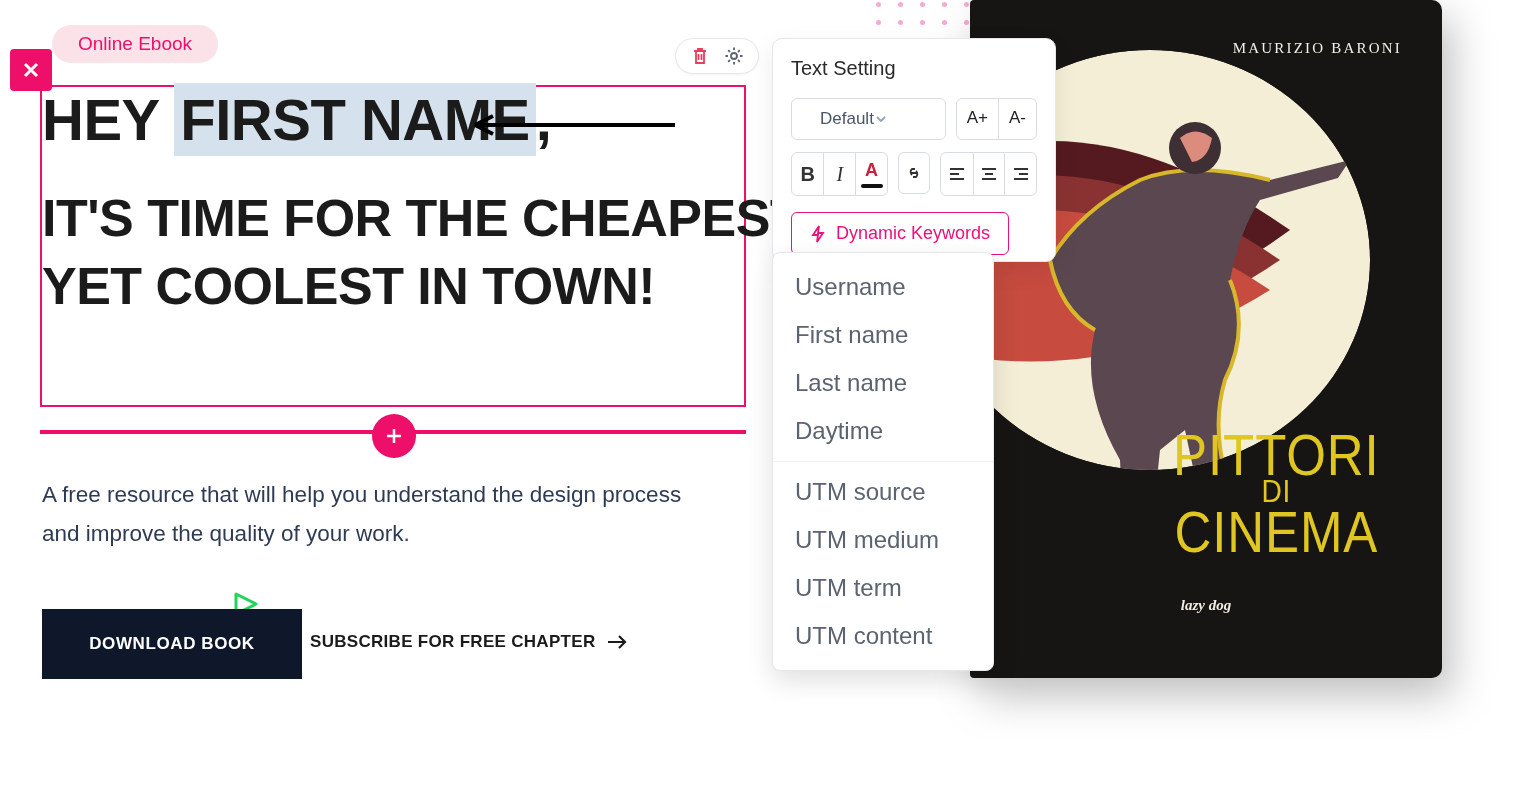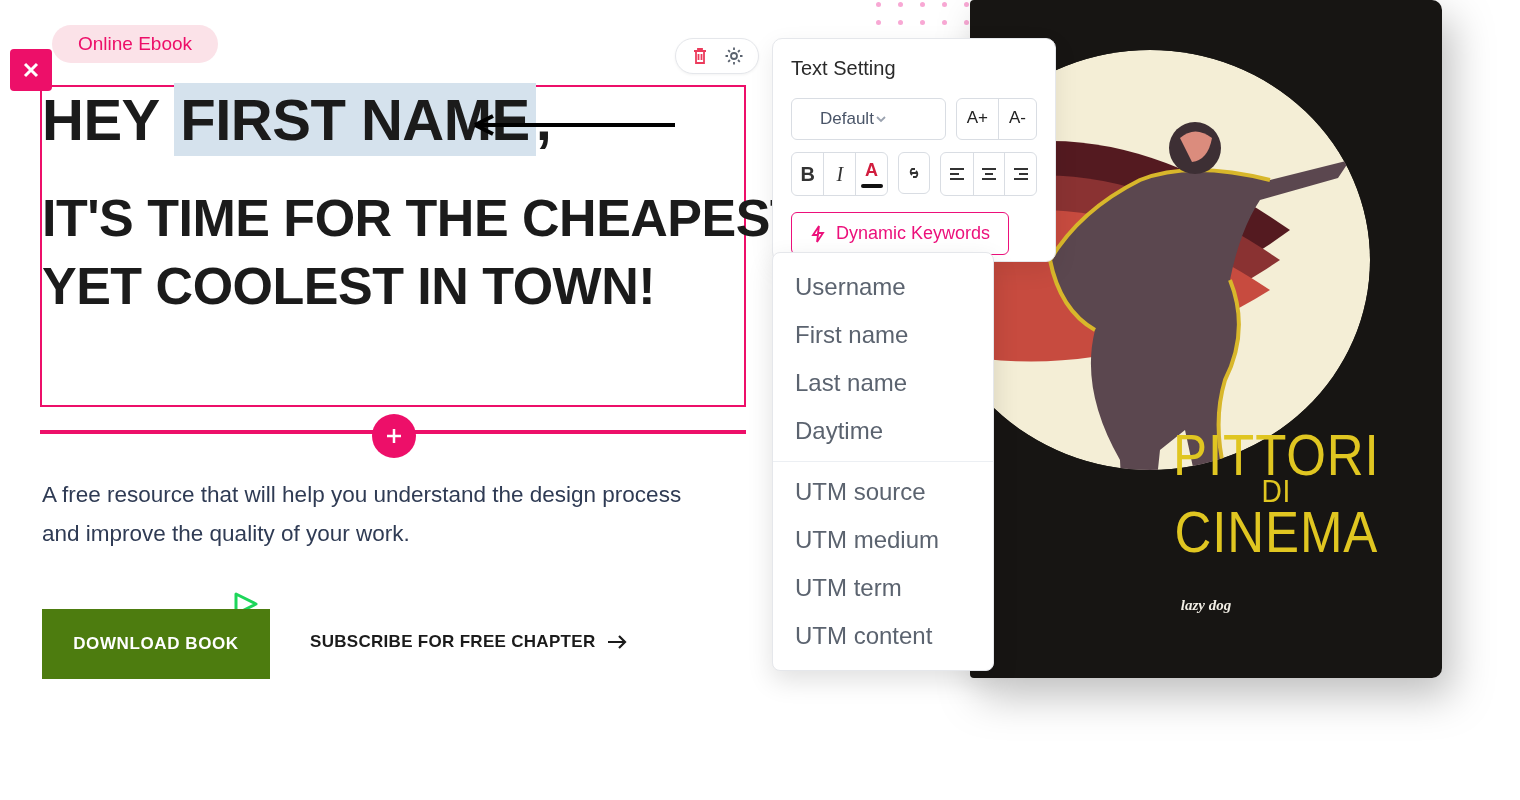--- a/index.html
+++ b/index.html
@@ -27,21 +27,21 @@
 
 
 .hr-wrap { position: absolute; top: 430px; left: 40px; width: 706px; height: 4px; background: #ed0f69; }
 .add-fab { position: absolute; top: 414px; left: 372px; width: 44px; height: 44px; background: #ed0f69; border-radius: 50%; display: flex; align-items: center; justify-content: center; z-index: 2; }
 .add-fab svg { stroke: #fff; stroke-width: 2.5; }
 
 
 .para { position: absolute; top: 475px; left: 42px; width: 660px; color: #2f3b54; font-size: 22.5px; line-height: 1.75; }
 
 
-.btn-primary { position: absolute; top: 609px; left: 42px; width: 228px; height: 70px; background: #4d7c0f; color: #fff; font-weight: 800; font-size: 17px; letter-spacing: 0.6px; display: flex; align-items: center; justify-content: center; cursor: pointer; }
+.btn-primary { position: absolute; top: 609px; left: 42px; width: 260px; height: 70px; background: #0f172a; color: #fff; font-weight: 800; font-size: 17px; letter-spacing: 0.6px; display: flex; align-items: center; justify-content: center; cursor: pointer; }
 .play-tri { position: absolute; top: 590px; left: 232px; }
 .play-tri svg { stroke: #1dd65a; stroke-width: 3; fill: none; }
 
 .btn-secondary { position: absolute; top: 632px; left: 310px; display: flex; align-items: center; gap: 10px; color: #1b1b1b; font-weight: 800; font-size: 17px; letter-spacing: 0.3px; cursor: pointer; }
 
 
 .arrow1 { position: absolute; top: 112px; left: 465px; }
 .arrow2 { position: absolute; top: 306px; left: 884px; }
 
 
@@ -226,20 +226,21 @@
   <div class="it">Daytime</div>
   <div class="sep"></div>
   <div class="it">UTM source</div>
   <div class="it">UTM medium</div>
   <div class="it">UTM term</div>
   <div class="it">UTM content</div>
 </div>
 
 <div class="book-wrap">
   <div class="book">
+    <div class="book-author">MAURIZIO BARONI</div>
     <div class="book-art">
       <svg viewBox="0 0 440 520">
         <defs>
           <clipPath id="spot">
               <ellipse cx="220" cy="230" rx="220" ry="210"></ellipse>
             </clipPath>
         </defs>
         <g clip-path="url(#spot)">
           <ellipse cx="220" cy="230" rx="220" ry="210" fill="#f4eed6"></ellipse>
           <path d="M0 140 Q160 60 360 200 Q200 320 0 260 Z" fill="#541a20"></path>

